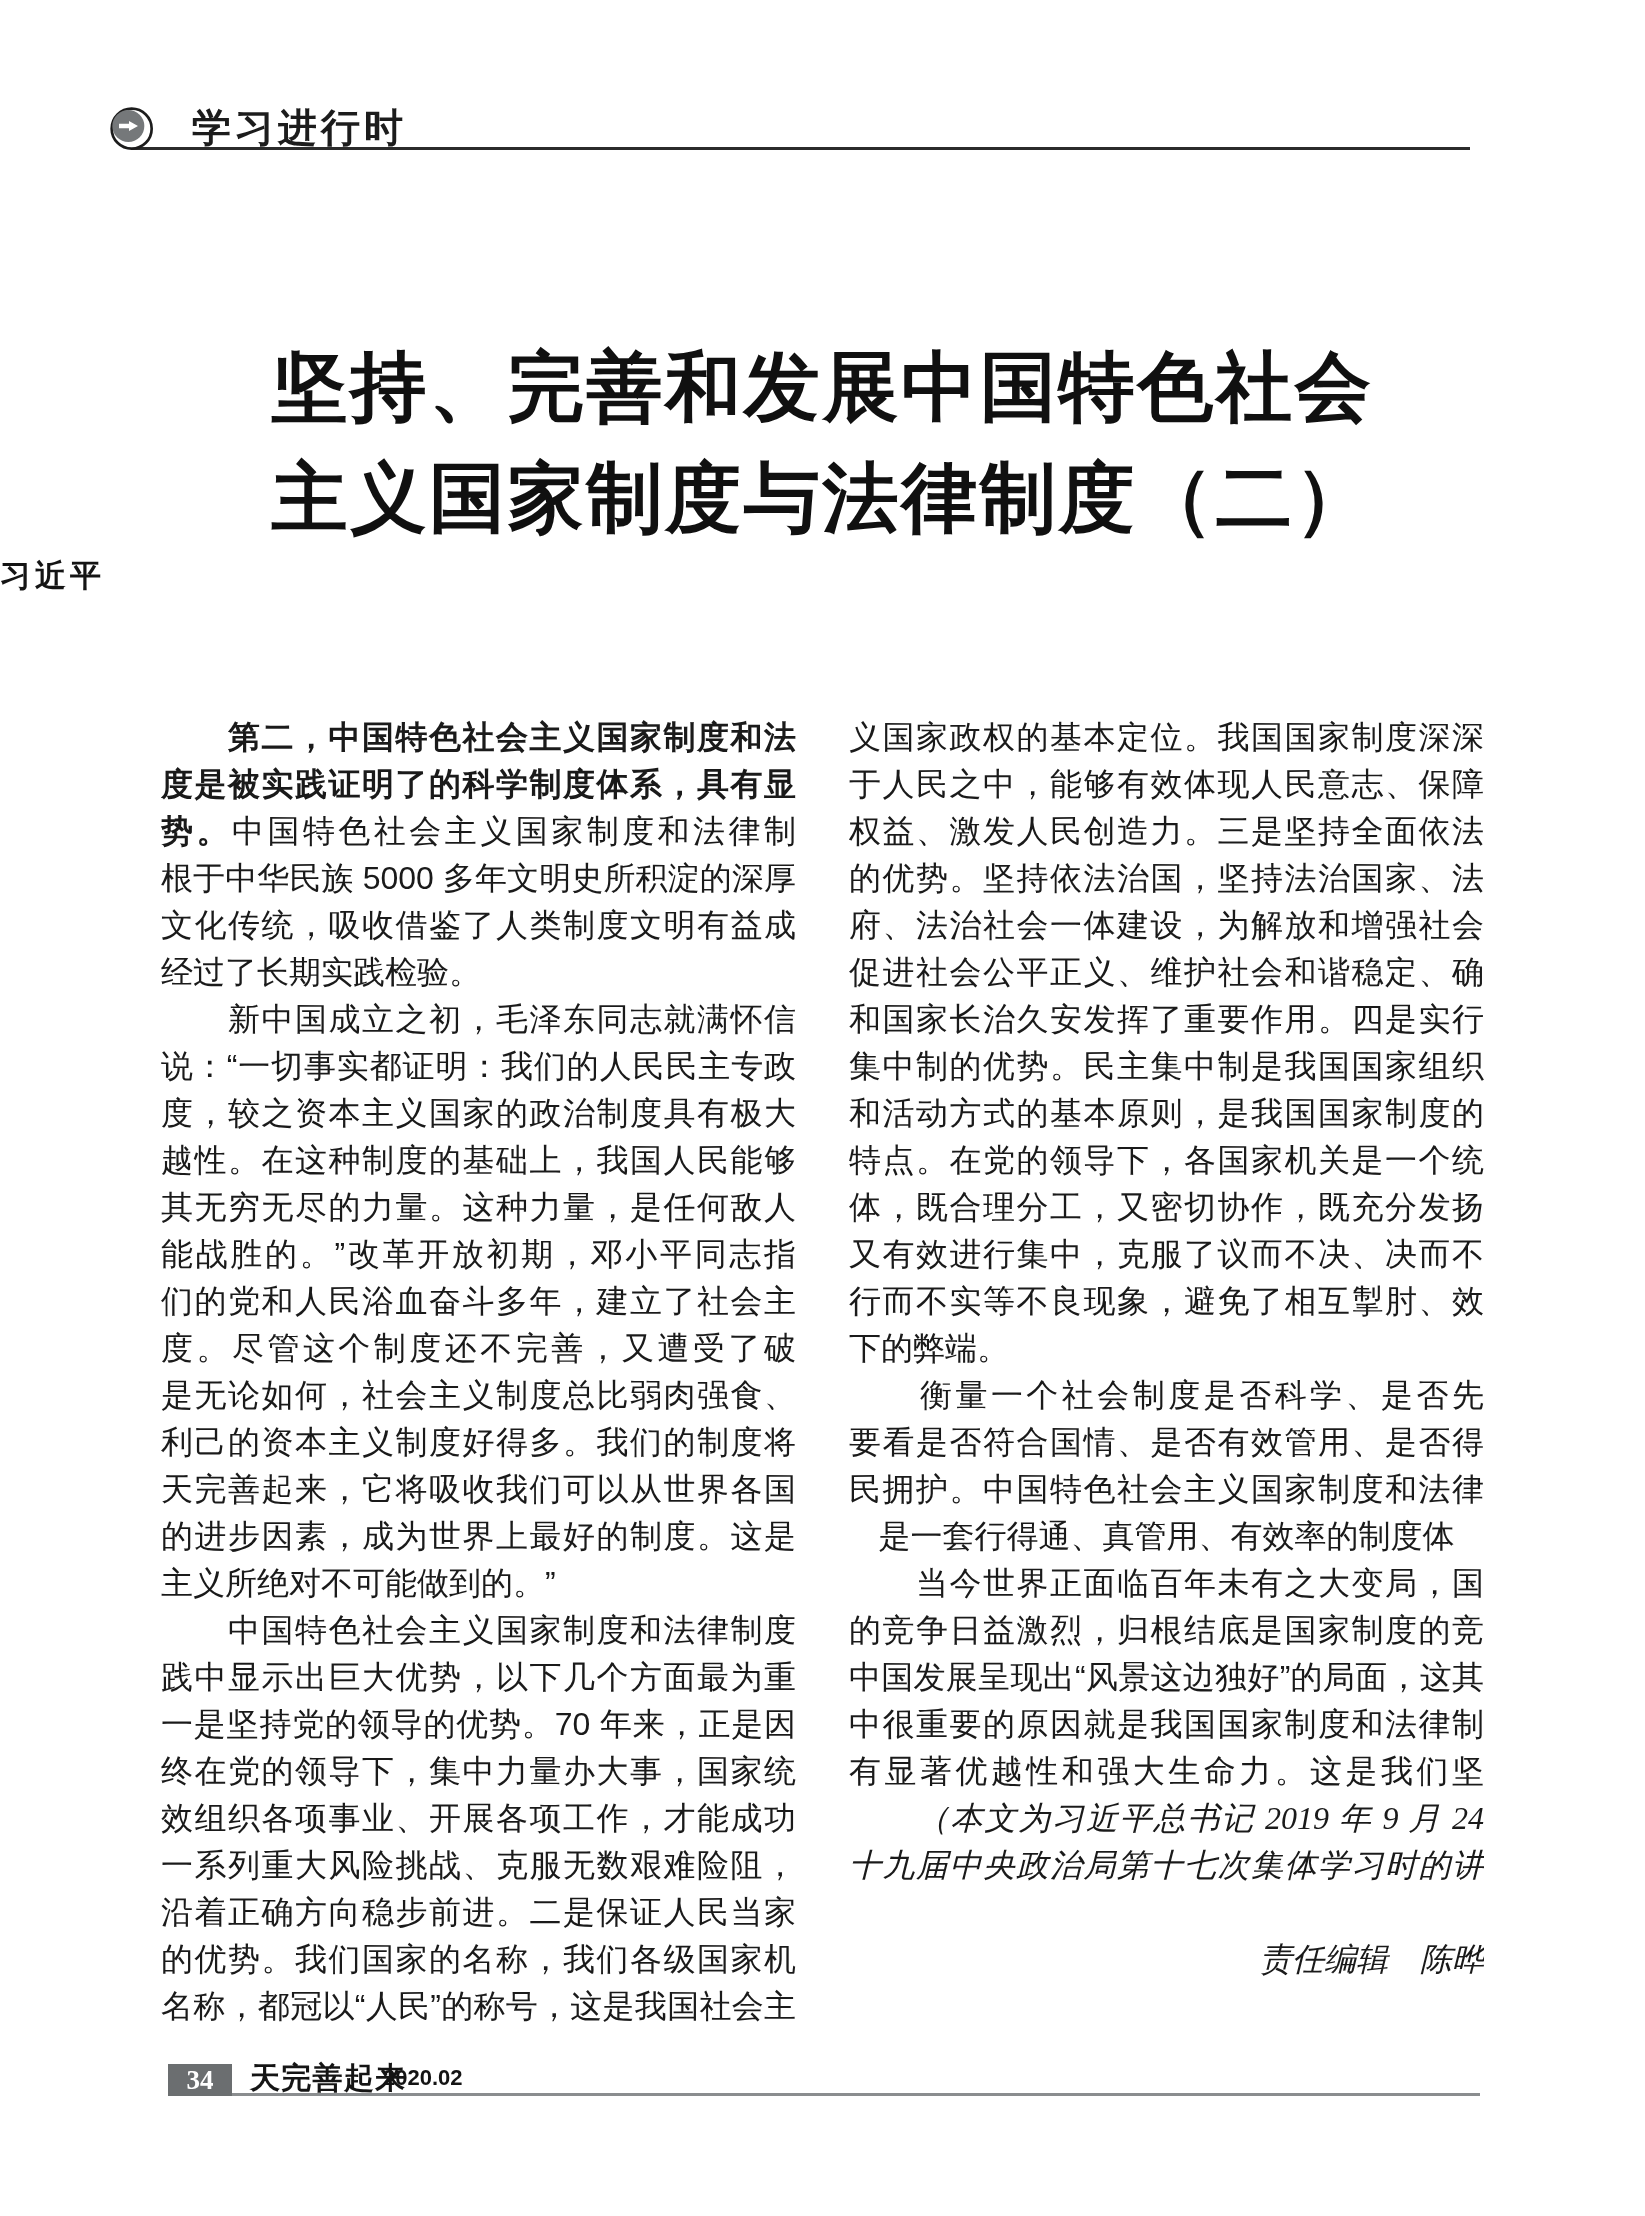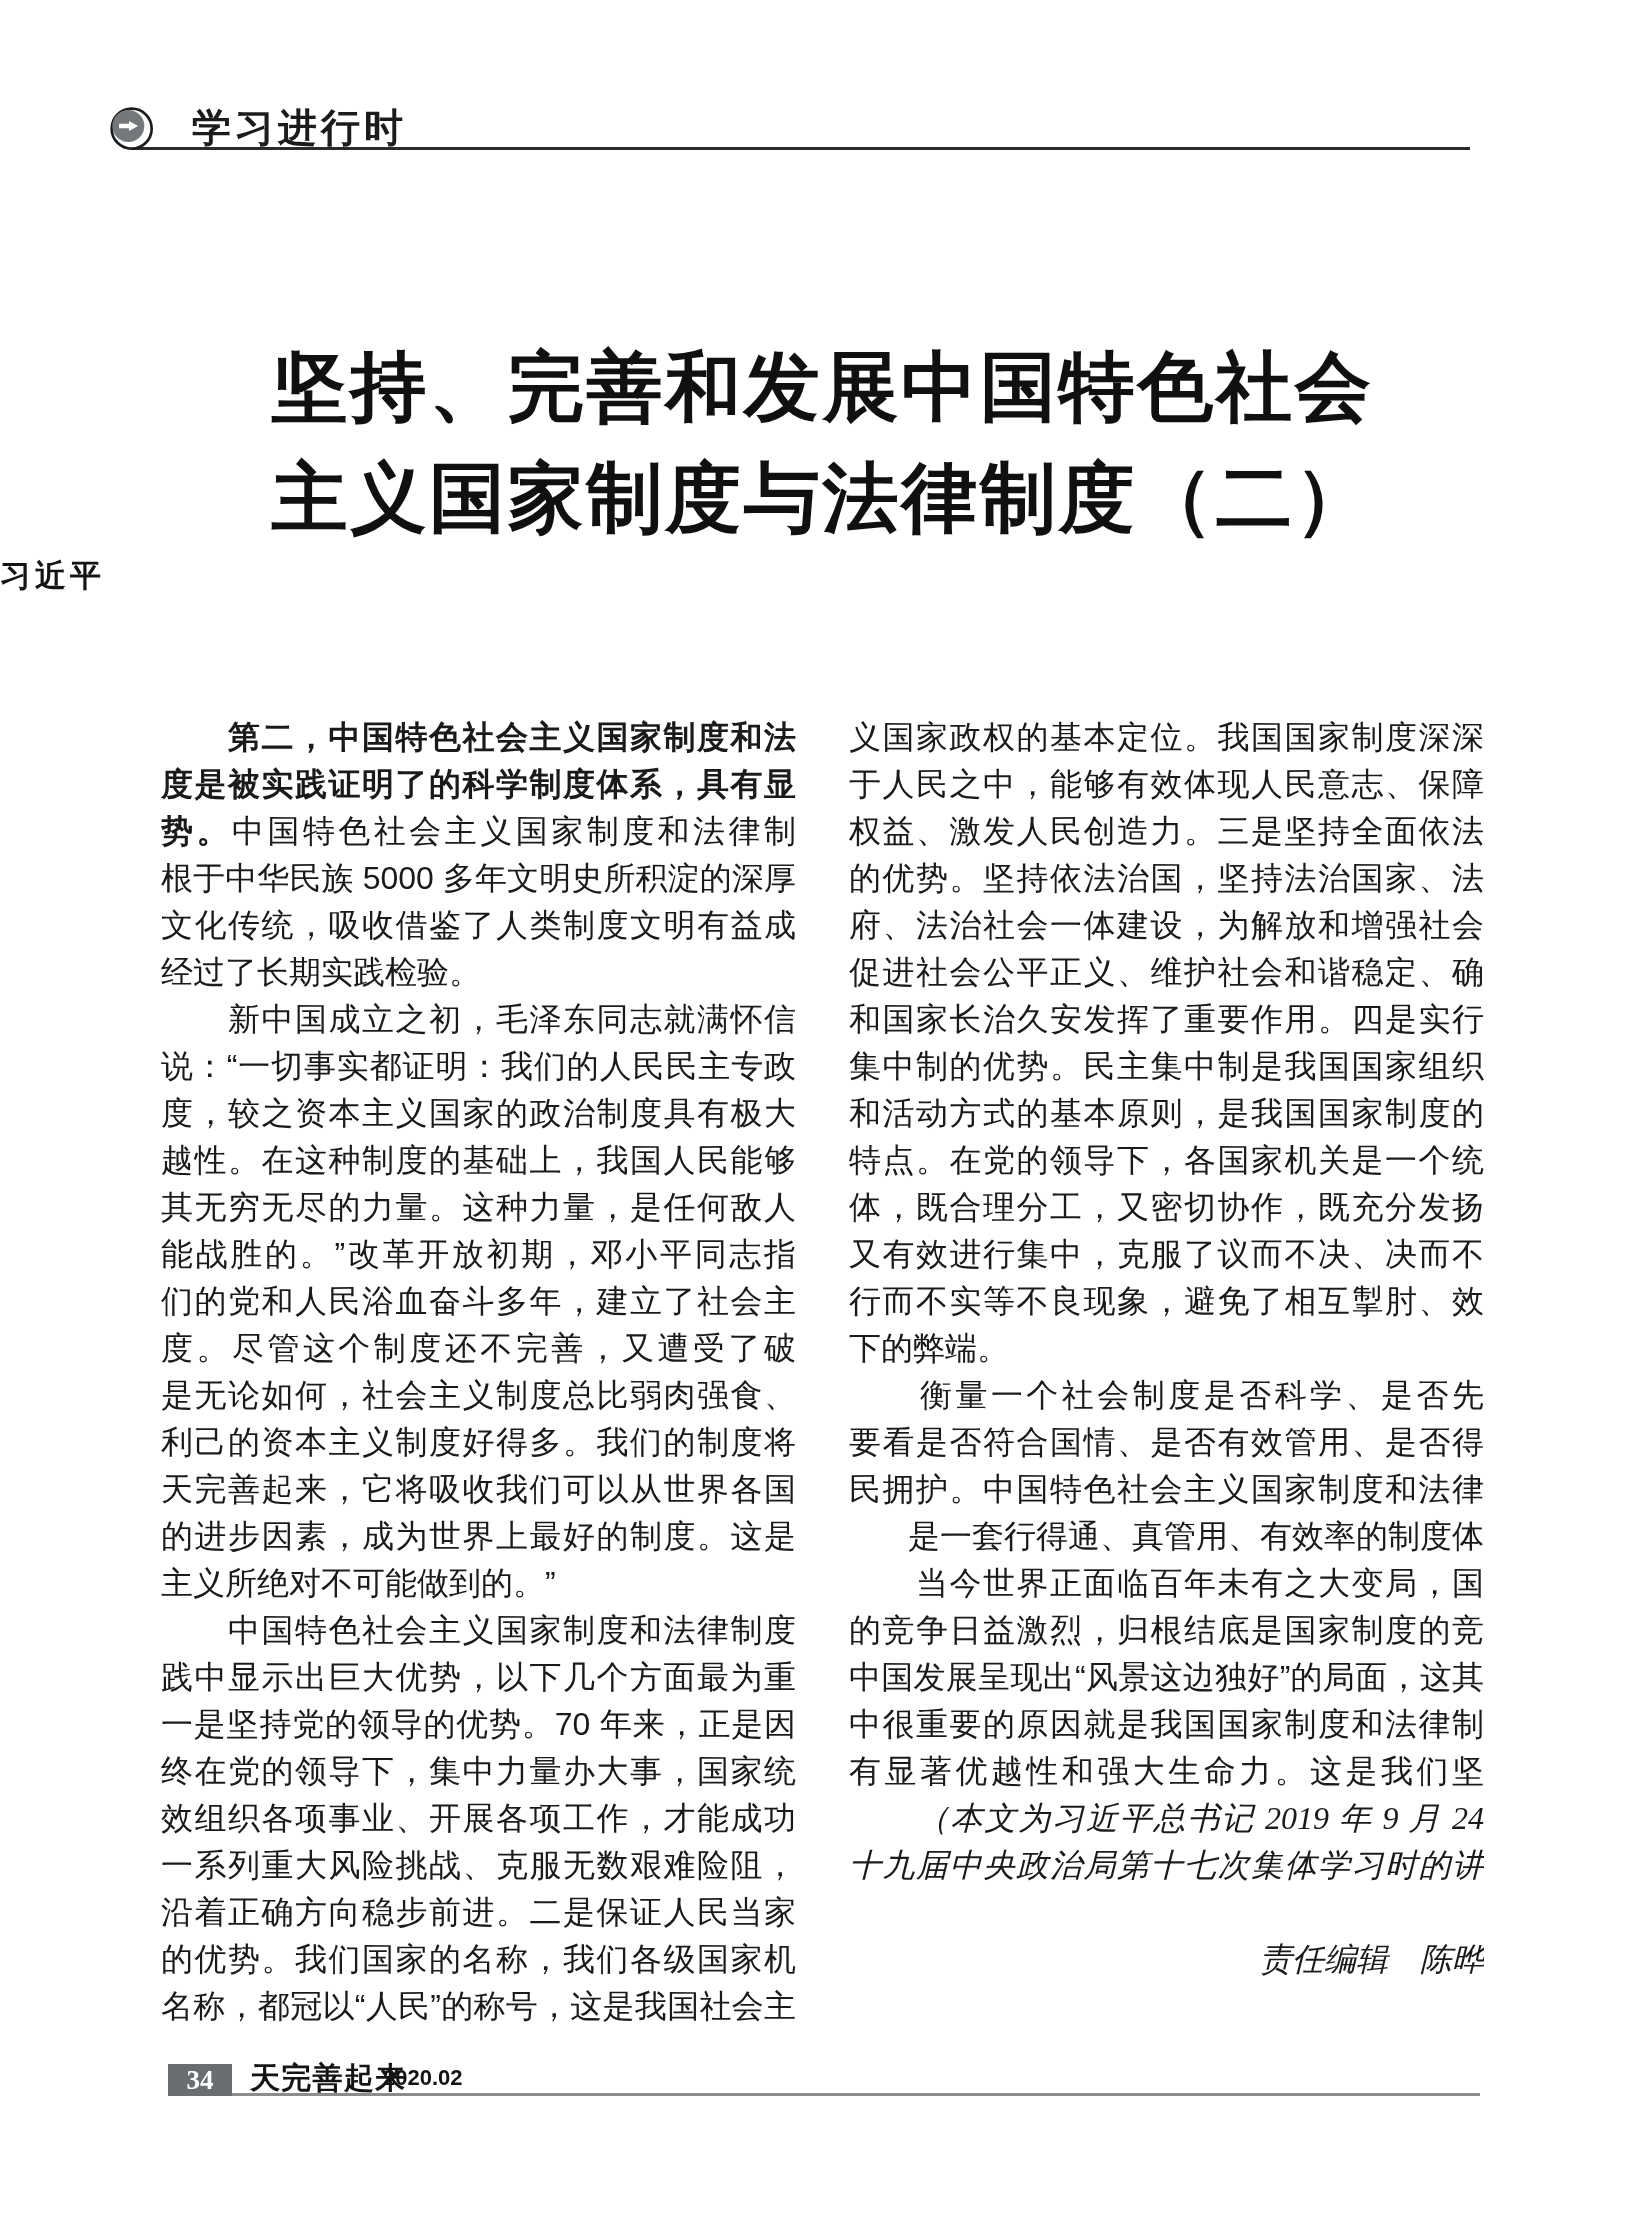--- a/index.html
+++ b/index.html
@@ -37,21 +37,21 @@
   .col{
     position:absolute;top:714px;width:635px;
   }
   .col-left{left:161px;}
   .col-right{left:849px;}
   .bline{
     height:47px;line-height:47px;font-size:32px;
     text-align:justify;text-align-last:justify;
     overflow:hidden;white-space:pre-wrap;
   }
-  .bline.nj{text-align:right;text-align-last:left;}
+  .bline.nj{text-align:center;text-align-last:left;}
   .bline.r{text-align:right;text-align-last:right;}
   .bline span.song{font-family:Liberation Sans, sans-serif;}
   .bline span.hei{font-family:"Liberation Sans", sans-serif;font-weight:700;}
   .bline span.kai{font-family:"Liberation Serif", serif;font-style:italic;}
   
   .ftr-box{
     position:absolute;left:168px;top:2064px;width:64px;height:32px;
     background:var(--box-gray,#6b6e70);
     color:#ffffff;text-align:center;line-height:32px;
     font-family:"Liberation Serif", serif;font-weight:700;font-size:27px;

